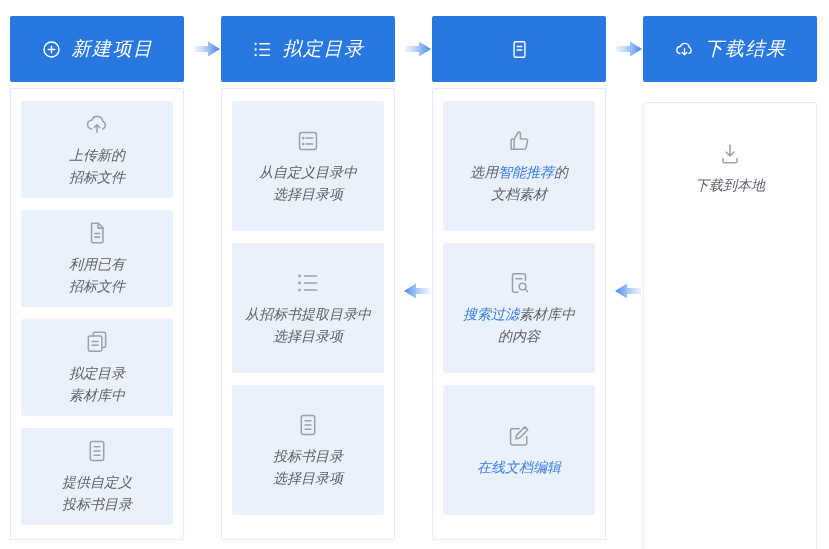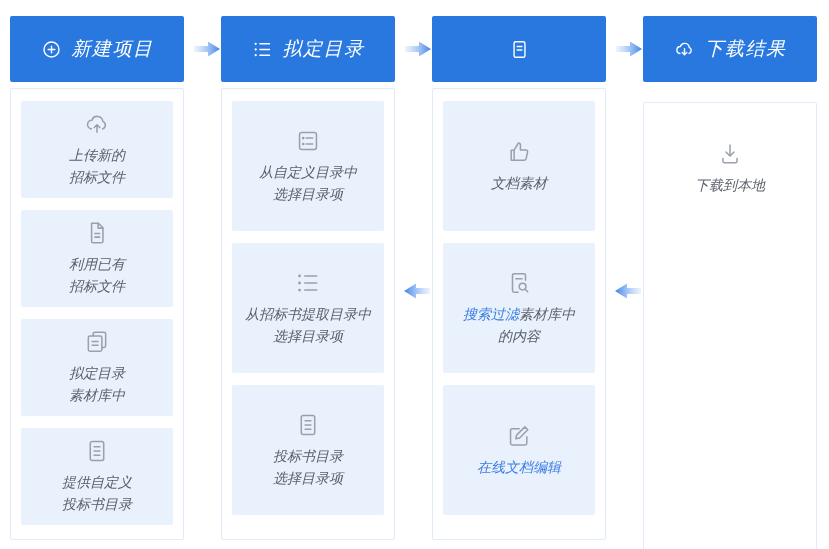--- a/index.html
+++ b/index.html
@@ -189,20 +189,21 @@
             </svg>
         </span>
       </div>
       <div class="step-body">
         <div class="card h131">
           <span class="cicon">
             <svg viewBox="0 0 24 24">
                 <path d="M7.5 10.3H4.8v9.4h2.7zM7.5 19.7h9.1a2 2 0 0 0 2-1.6l1.3-6a1.6 1.6 0 0 0-1.6-2h-5V5.6a1.9 1.9 0 0 0-1.9-1.9l-3.9 6.6z"></path>
               </svg>
           </span>
+          <div class="cline"><span>选用</span><span class="hl">智能推荐</span><span>的</span></div>
           <div class="cline">文档素材</div>
         </div>
         <div class="card h131">
           <span class="cicon">
             <svg viewBox="0 0 24 24">
                 <path d="M18 9.5V5a1.6 1.6 0 0 0-1.6-1.6H7.6A1.6 1.6 0 0 0 6 5v14a1.6 1.6 0 0 0 1.6 1.6h3.6"></path>
                 <path d="M9.2 8h5.6"></path>
                 <circle cx="15.3" cy="15.3" r="3.1"></circle>
                 <path d="M17.6 17.6l2.4 2.4"></path>
               </svg>

